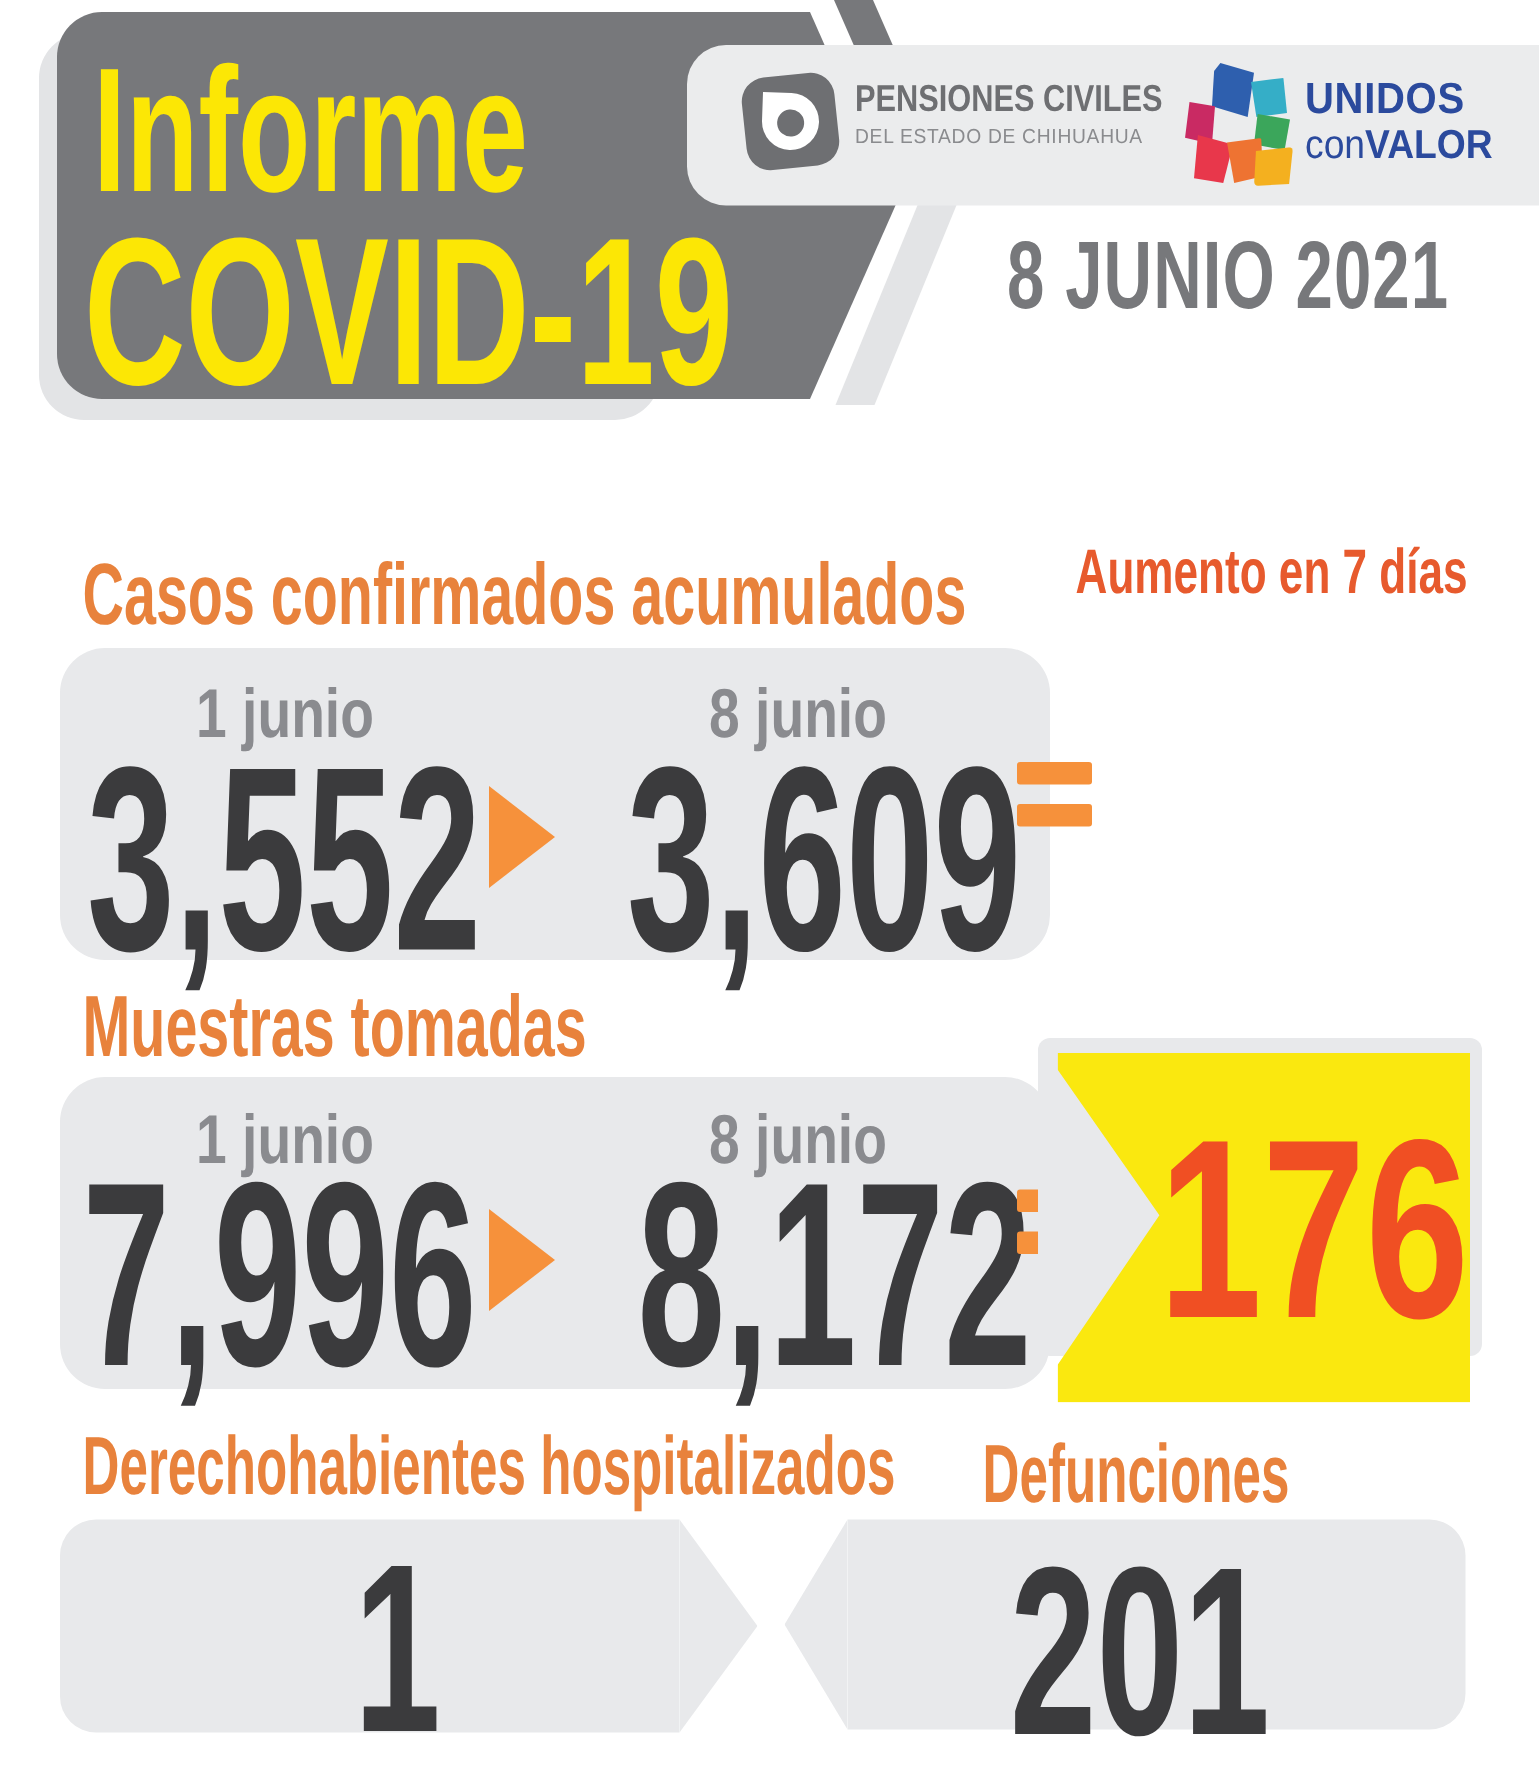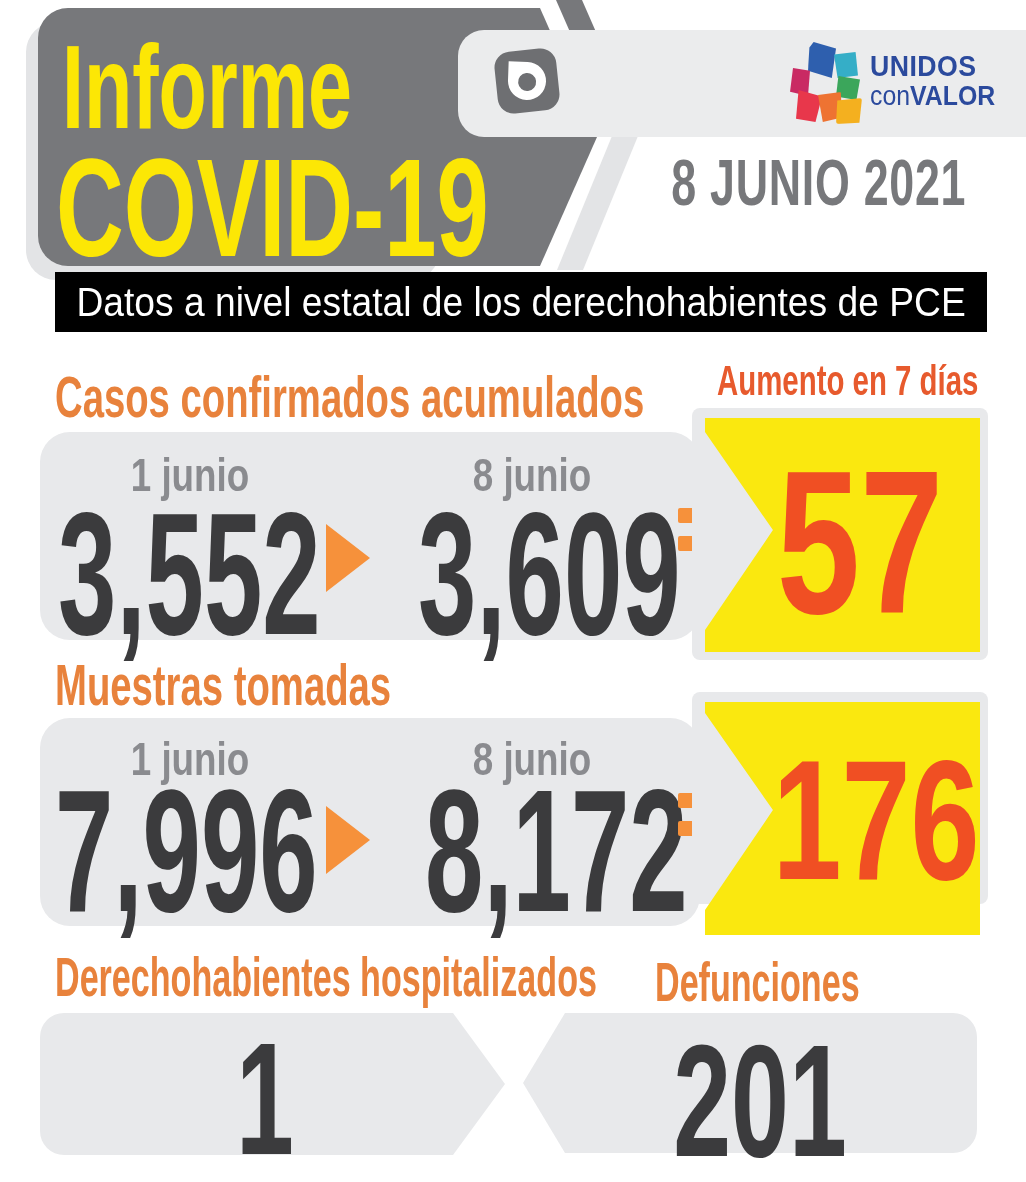--- a/index.html
+++ b/index.html
@@ -130,20 +130,24 @@
   </svg>
 
   <div id="title1" class="abs title-line">Informe</div>
   <div id="title2" class="abs title-line">COVID-19</div>
 
   <div id="logo-box" class="abs">
     <div id="org-icon" class="abs">
       <div class="drop"></div>
       <div class="dot"></div>
     </div>
+    <div id="org-text" class="abs">
+      <div id="org-name">PENSIONES CIVILES</div>
+      <div id="org-sub">DEL ESTADO DE CHIHUAHUA</div>
+    </div>
     <div id="state-cluster" class="abs">
       <div class="piece" style="left:20px;top:0;width:28px;height:36px;background:#2E5FAE;
            clip-path:polygon(20% 0,100% 18%,85% 100%,0 80%,5% 15%)"></div>
       <div class="piece" style="left:46px;top:10px;width:24px;height:26px;background:#35AEC7;
            clip-path:polygon(0 10%,90% 0,100% 90%,15% 100%)"></div>
       <div class="piece" style="left:48px;top:34px;width:24px;height:24px;background:#3BA65B;
            clip-path:polygon(10% 0,100% 15%,85% 100%,0 85%)"></div>
       <div class="piece" style="left:2px;top:26px;width:20px;height:28px;background:#C92A63;
            clip-path:polygon(15% 0,100% 10%,90% 100%,0 85%)"></div>
       <div class="piece" style="left:8px;top:48px;width:26px;height:32px;background:#E8374B;
@@ -154,42 +158,35 @@
            clip-path:polygon(5% 10%,100% 0,90% 95%,0 100%)"></div>
     </div>
     <div id="brand-text" class="abs">
       <div id="brand-line1">UNIDOS</div>
       <div id="brand-line2"><span>con</span><b>VALOR</b></div>
     </div>
   </div>
 
   <div id="report-date" class="abs">8 JUNIO 2021</div>
 
-  <div id="banner" class="abs">
-    <span>Datos a nivel estatal de los derechohabientes de PCE</span>
-  </div>
 
   <div id="h-cases" class="abs sec-title">Casos confirmados acumulados</div>
   <div id="h-increase" class="abs">Aumento en 7 días</div>
 
   <div id="panel-cases" class="abs panel"></div>
   <div class="date-label" style="left:80px;top:452px">1 junio</div>
   <div class="date-label" style="left:422px;top:452px">8 junio</div>
   <div class="big-num" style="left:58px;top:486px">3,552</div>
   <div class="tri-right" style="left:326px;top:524px"></div>
   <div class="big-num" style="left:418px;top:486px">3,609</div>
   <div class="equals" style="left:678px;top:508px">
       <i></i>
       <i></i>
     </div>
 
-  <div id="delta1" class="delta-wrap">
-    <div class="delta-yellow"></div>
-    <div class="delta-num">57</div>
-  </div>
 
   <div id="h-samples" class="abs sec-title">Muestras tomadas</div>
 
   <div id="panel-samples" class="abs panel"></div>
   <div class="date-label" style="left:80px;top:736px">1 junio</div>
   <div class="date-label" style="left:422px;top:736px">8 junio</div>
   <div class="big-num" style="left:55px;top:763px">7,996</div>
   <div class="tri-right" style="left:326px;top:806px"></div>
   <div class="big-num" style="left:425px;top:763px">8,172</div>
   <div class="equals" style="left:678px;top:793px">

